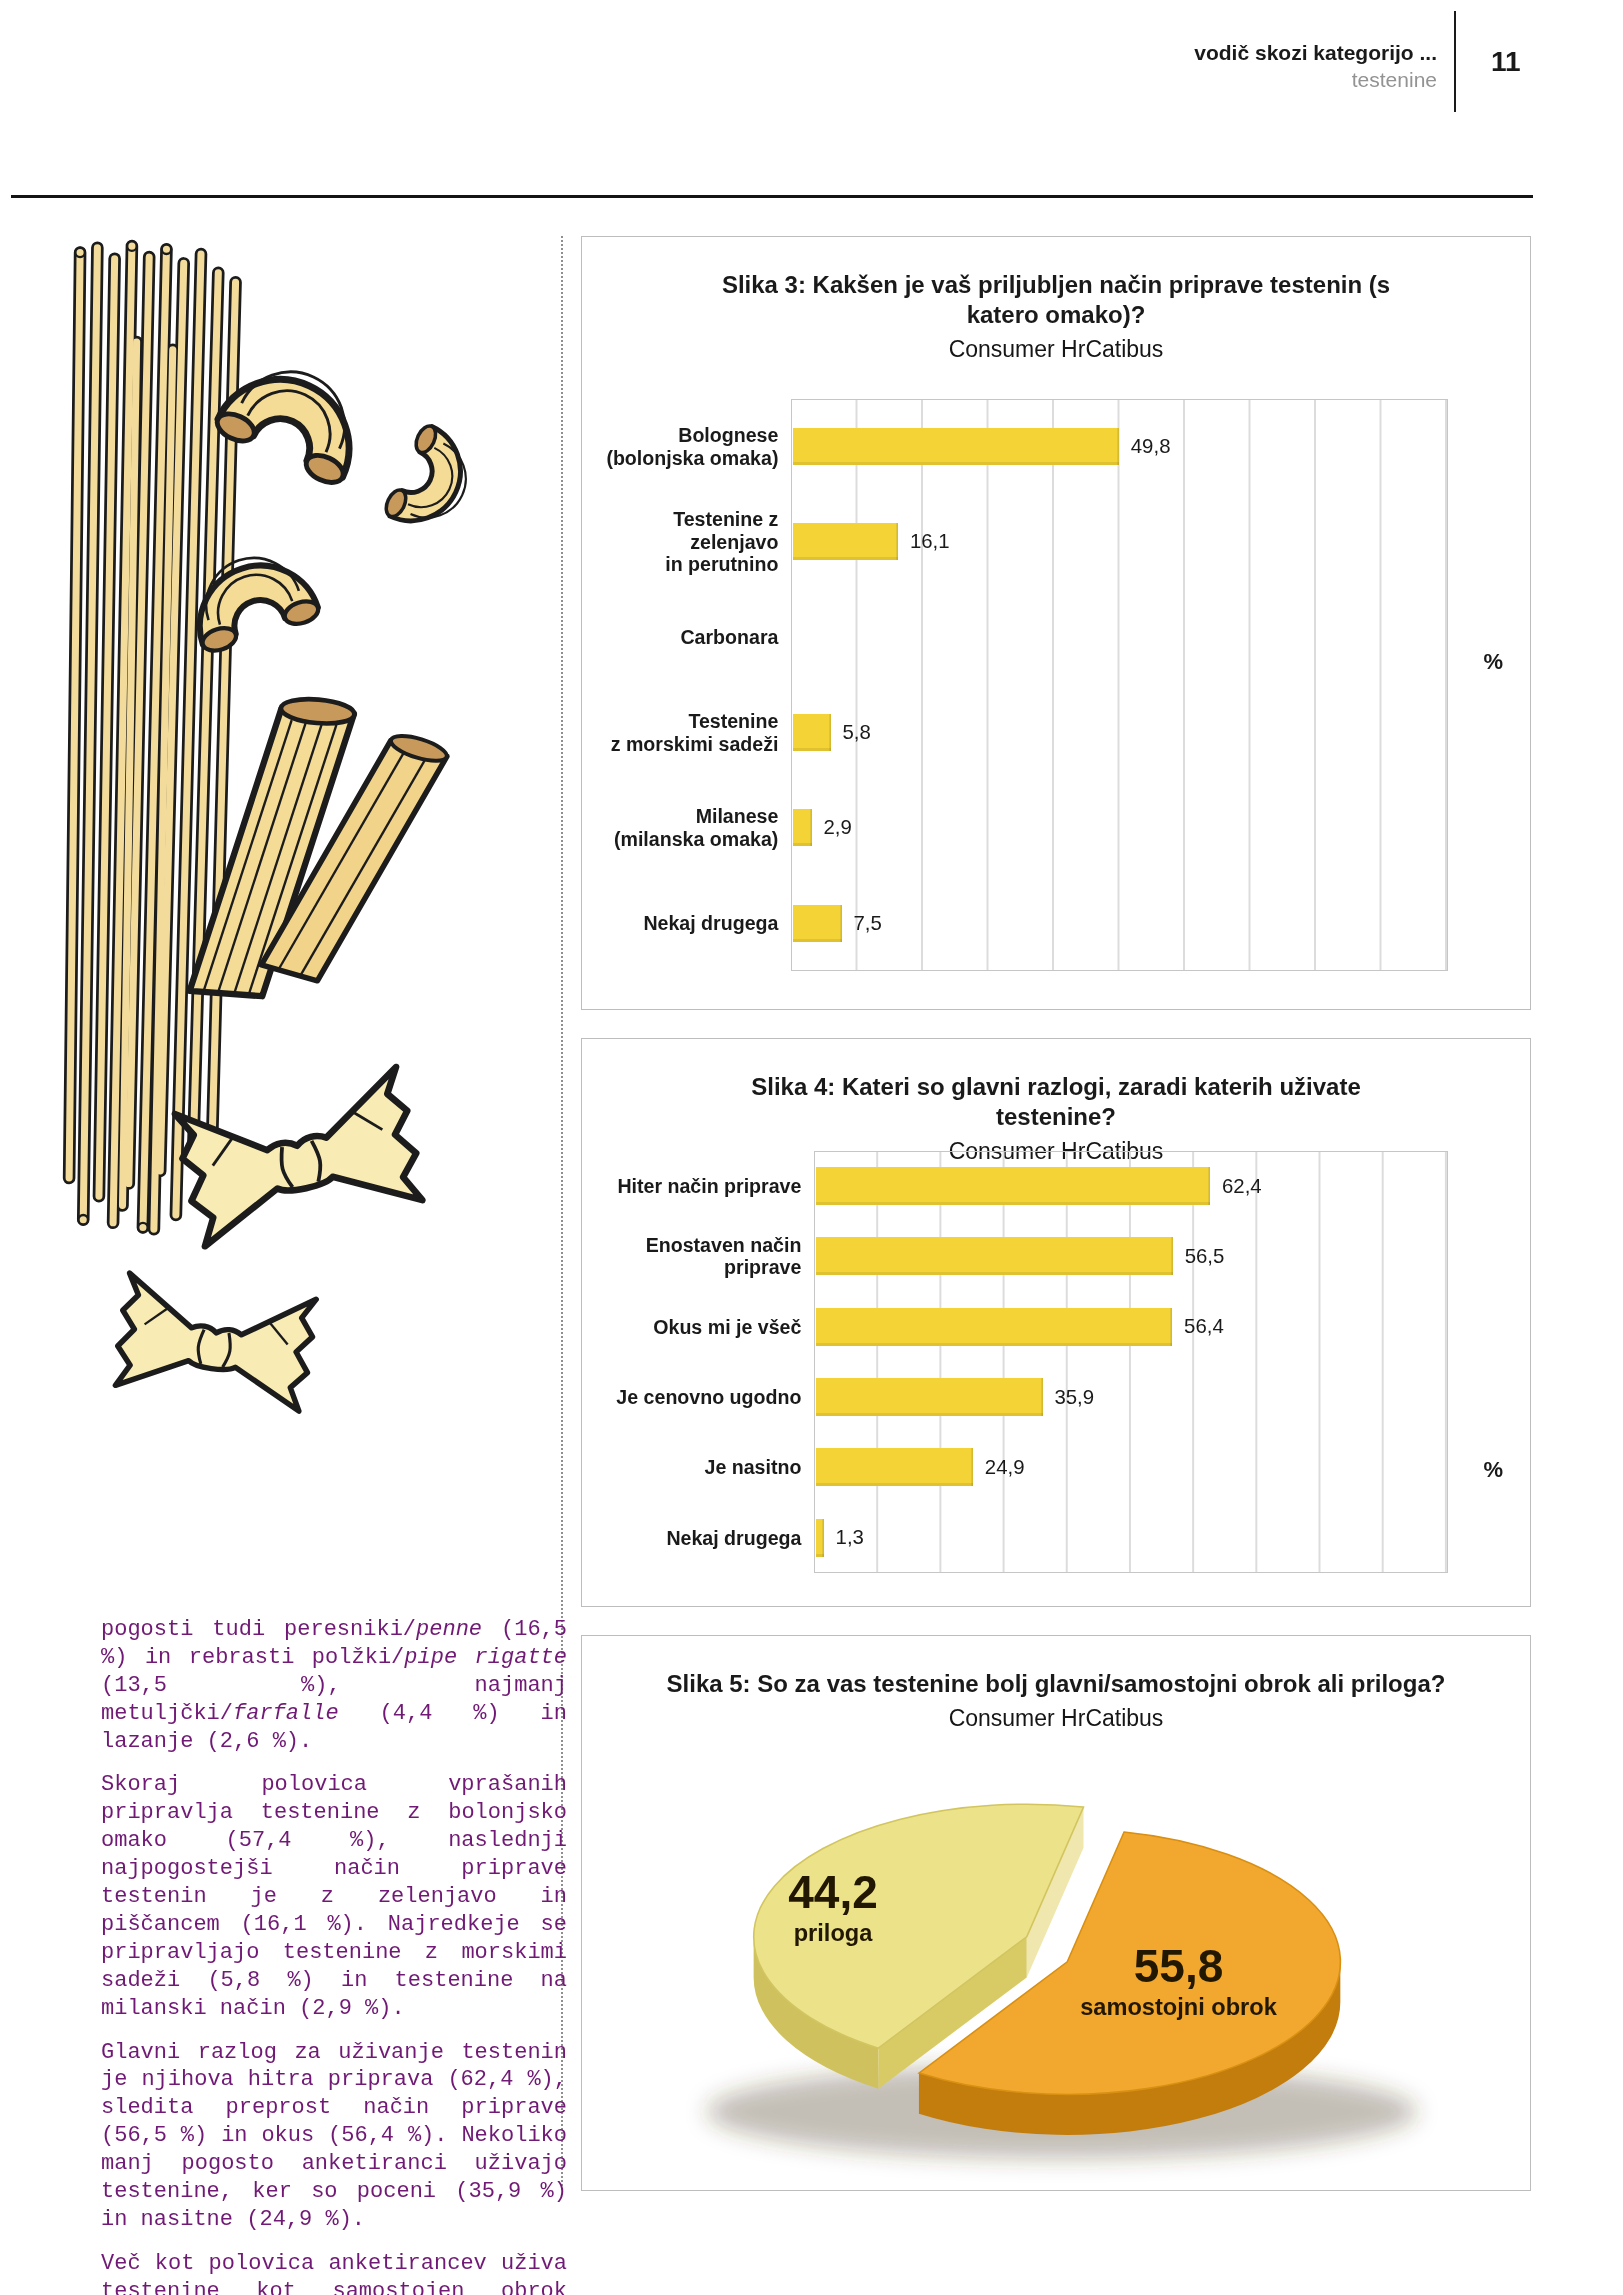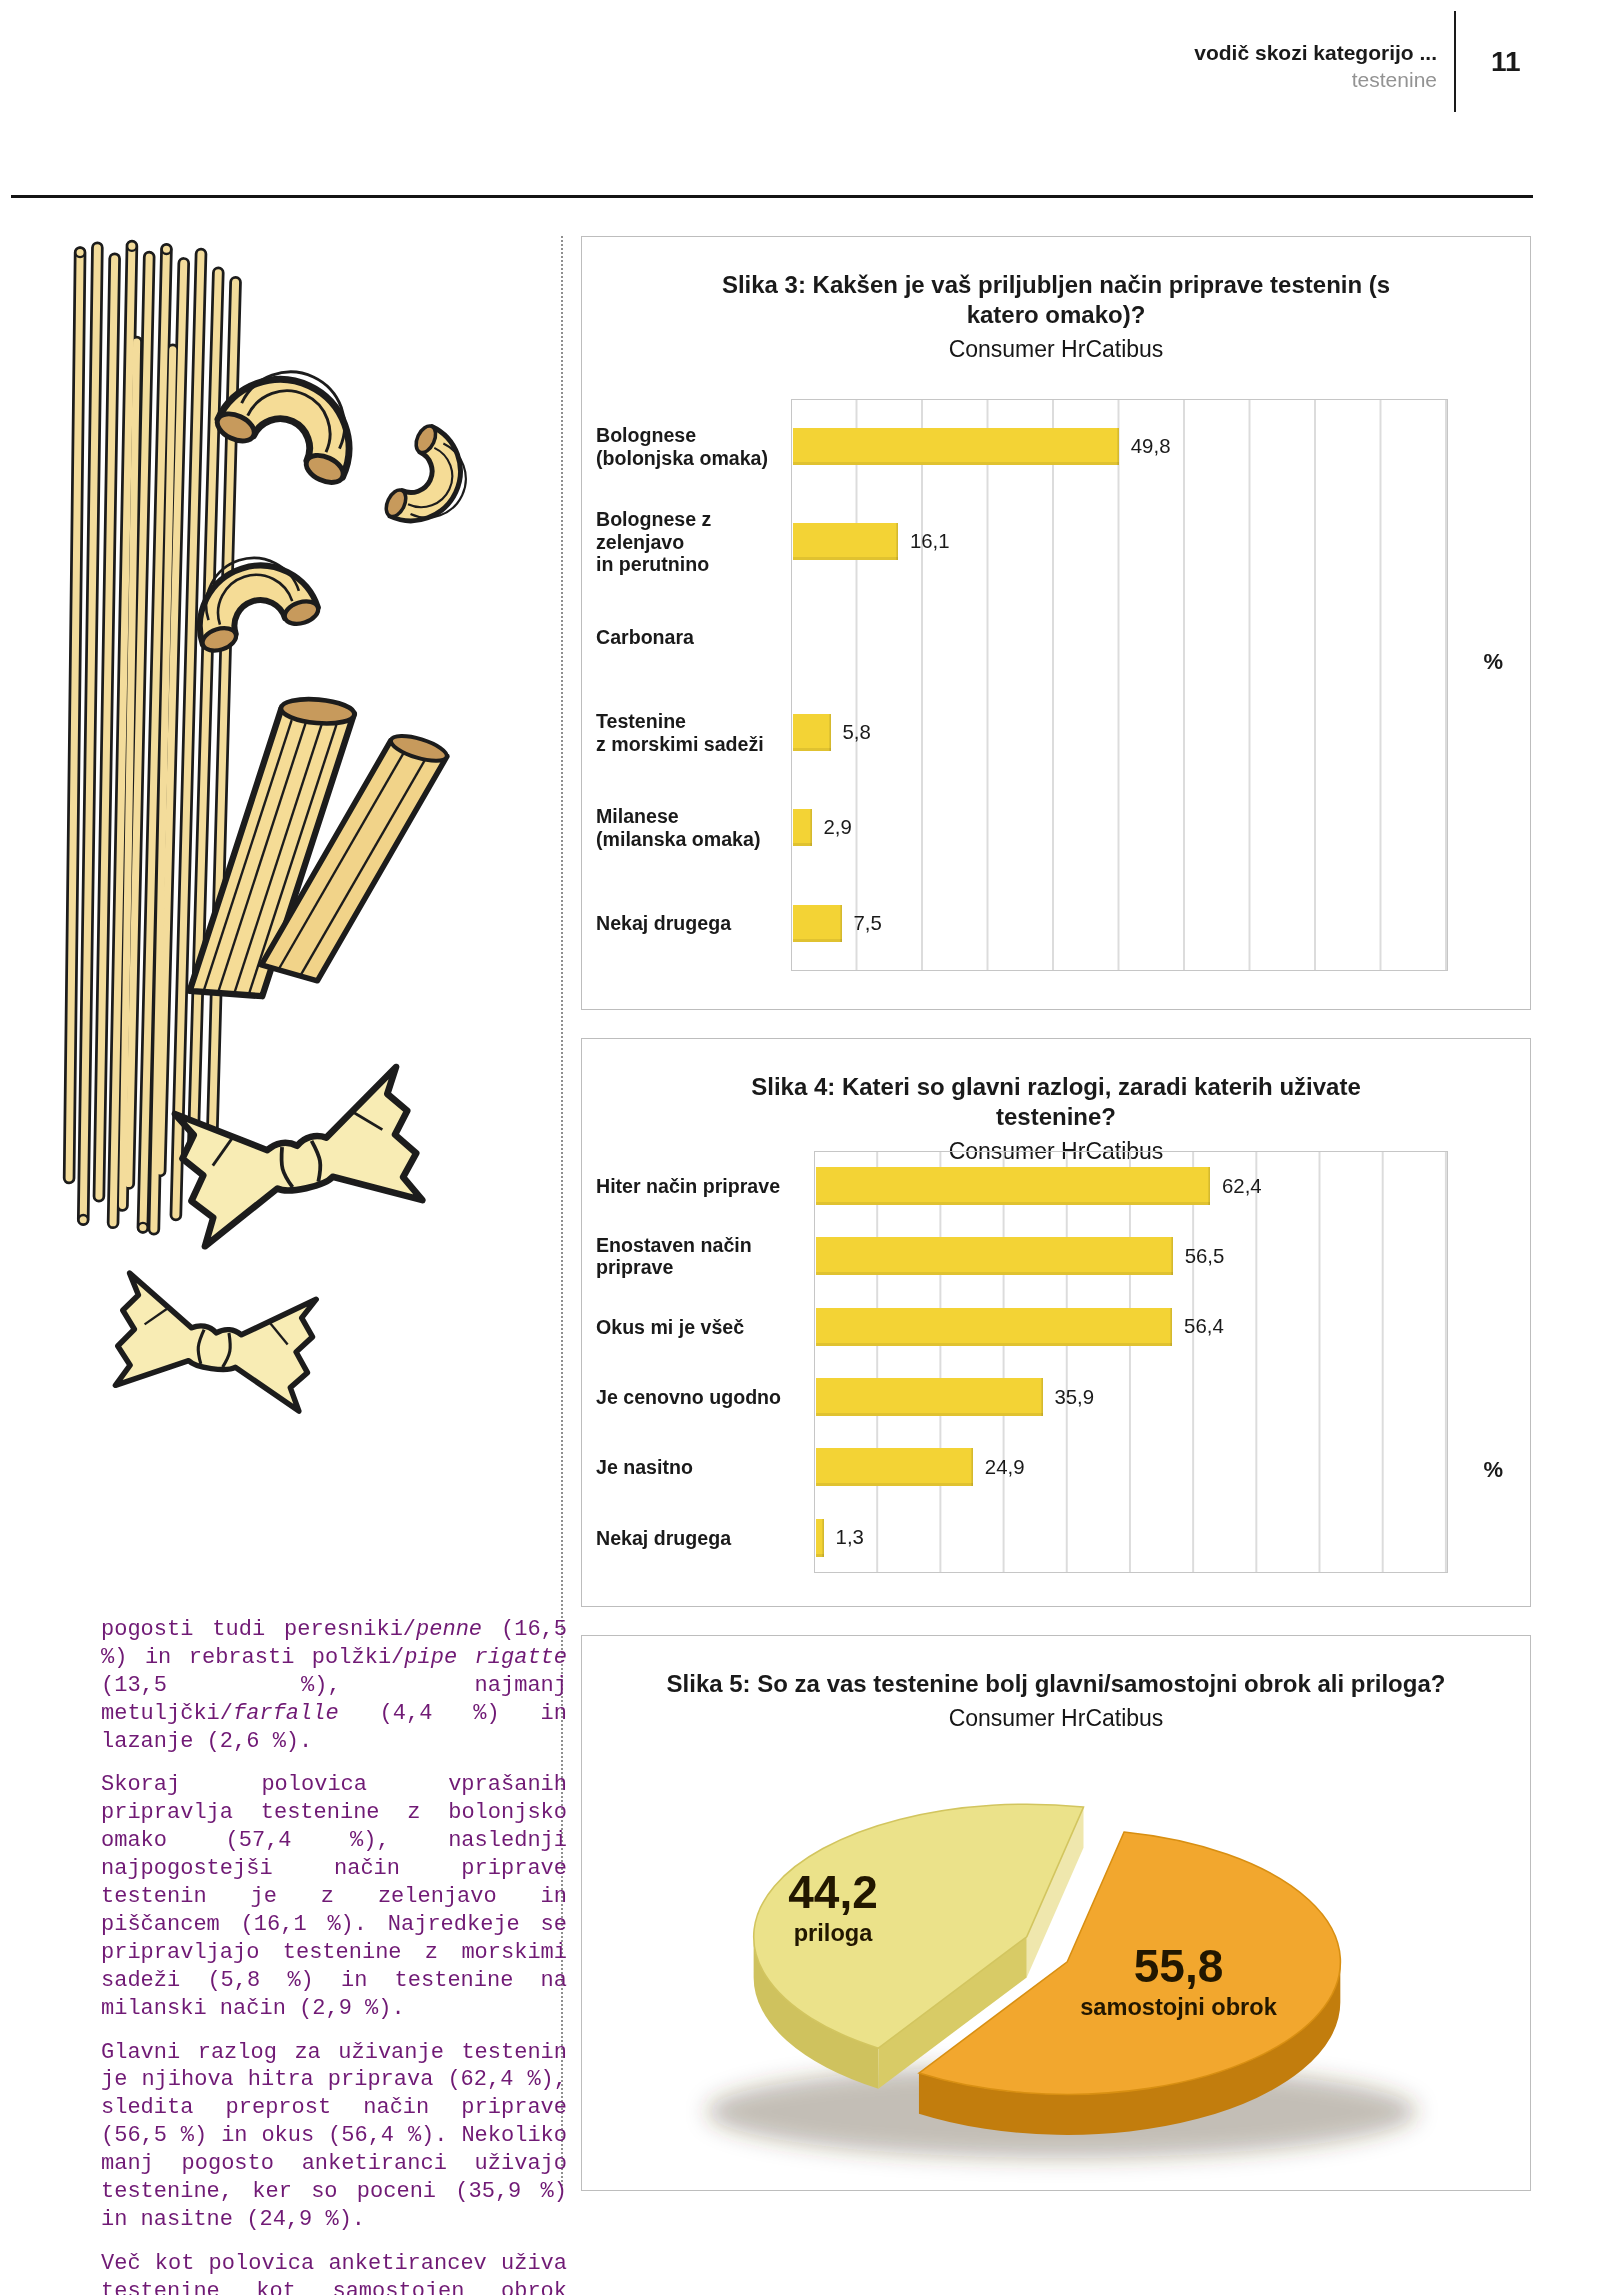--- a/index.html
+++ b/index.html
@@ -29,21 +29,21 @@
   .chart-subtitle{text-align:center;font-size:23px;margin-top:6.3px;color:#161616;}
 
   
   .bar-area{position:absolute;left:14px;right:82px;}
   #chart1 .bar-area{top:162px;bottom:38px;--labelw:195px;--barh:37px;}
   #chart2 .bar-area{top:112px;bottom:33px;--labelw:218px;--barh:38px;}
   .plot-bg{position:absolute;left:var(--labelw);right:0;top:0;bottom:0;border:1.6px solid #c6c6c6;box-sizing:border-box;
            background-image:linear-gradient(to left,#dcdcdc 1.6px,transparent 1.6px);background-size:10% 100%;background-repeat:repeat-x;}
   .rows{position:relative;display:flex;flex-direction:column;height:100%;}
   .bar-row{flex:1;display:flex;align-items:center;}
-  .bar-label{width:var(--labelw);box-sizing:border-box;padding-right:12.6px;
+  .bar-label{width:var(--labelw);box-sizing:border-box;padding-right:12.6px;text-align:right;
              font-size:19.6px;font-weight:bold;line-height:1.15;}
   .bar-label span{display:block;}
   .bar-track{flex:1;display:flex;align-items:center;position:relative;height:100%;padding-left:1.6px;box-sizing:border-box;}
   .bar{height:var(--barh);box-shadow:inset 0 -3.1px 0 rgba(0,0,0,0.08), inset -1.6px 0 0 rgba(0,0,0,0.12);}
   .bar-value{margin-left:11.8px;font-size:20.4px;white-space:nowrap;}
   .unit-label{position:absolute;right:27px;font-size:22px;font-weight:bold;transform:translateY(-50%);}
   #chart1 .unit-label{top:55%;}
   #chart2 .unit-label{top:76%;}
 
   
@@ -155,21 +155,21 @@
               <span>Bolognese</span>
               <span>(bolonjska omaka)</span>
             </div>
             <div class="bar-track">
               <div class="bar" style="width: 49.8%; background: rgb(243, 211, 53);"></div>
               <span class="bar-value">49,8</span>
             </div>
           </div>
           <div class="bar-row">
             <div class="bar-label">
-              <span>Bolognese z zelenjavo</span>
+              <span>Testenine z zelenjavo</span>
               <span>in perutnino</span>
             </div>
             <div class="bar-track">
               <div class="bar" style="width: 16.1%; background: rgb(243, 211, 53);"></div>
               <span class="bar-value">16,1</span>
             </div>
           </div>
           <div class="bar-row">
             <div class="bar-label">
               <span>Carbonara</span>

